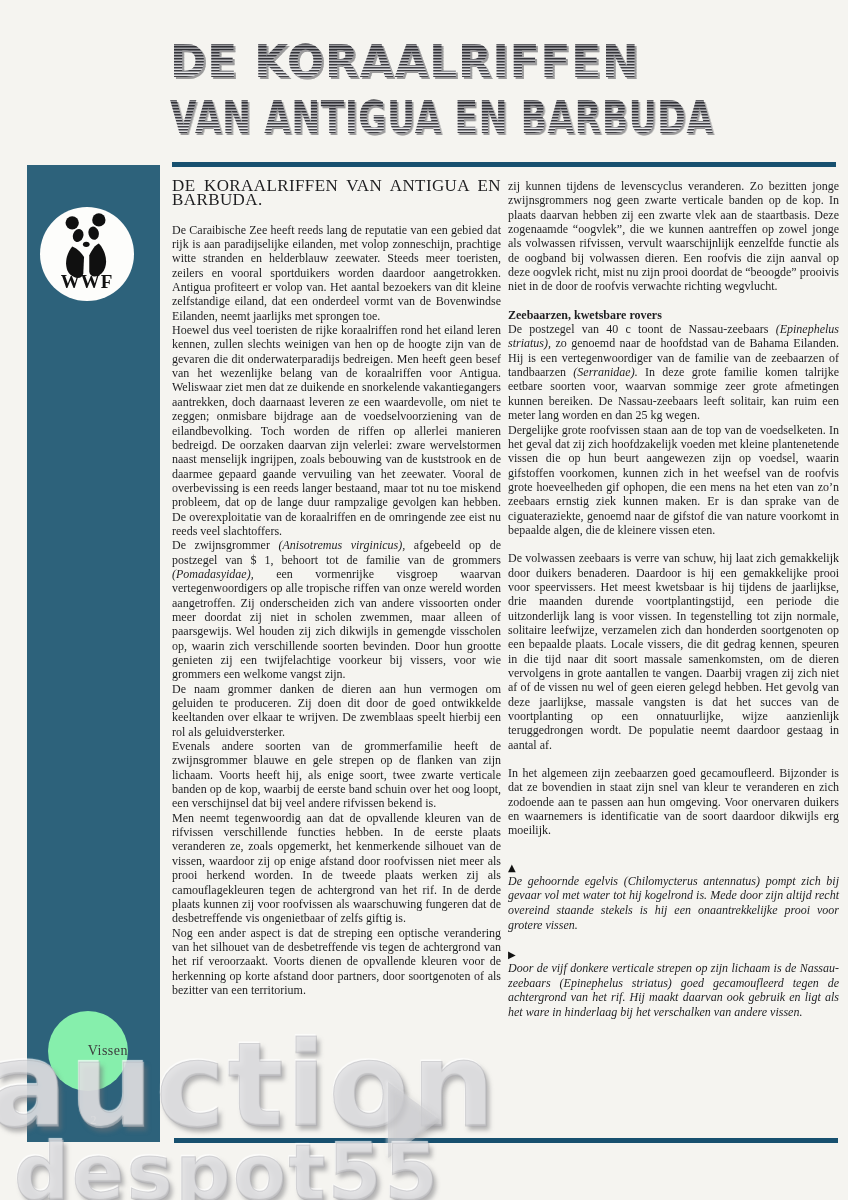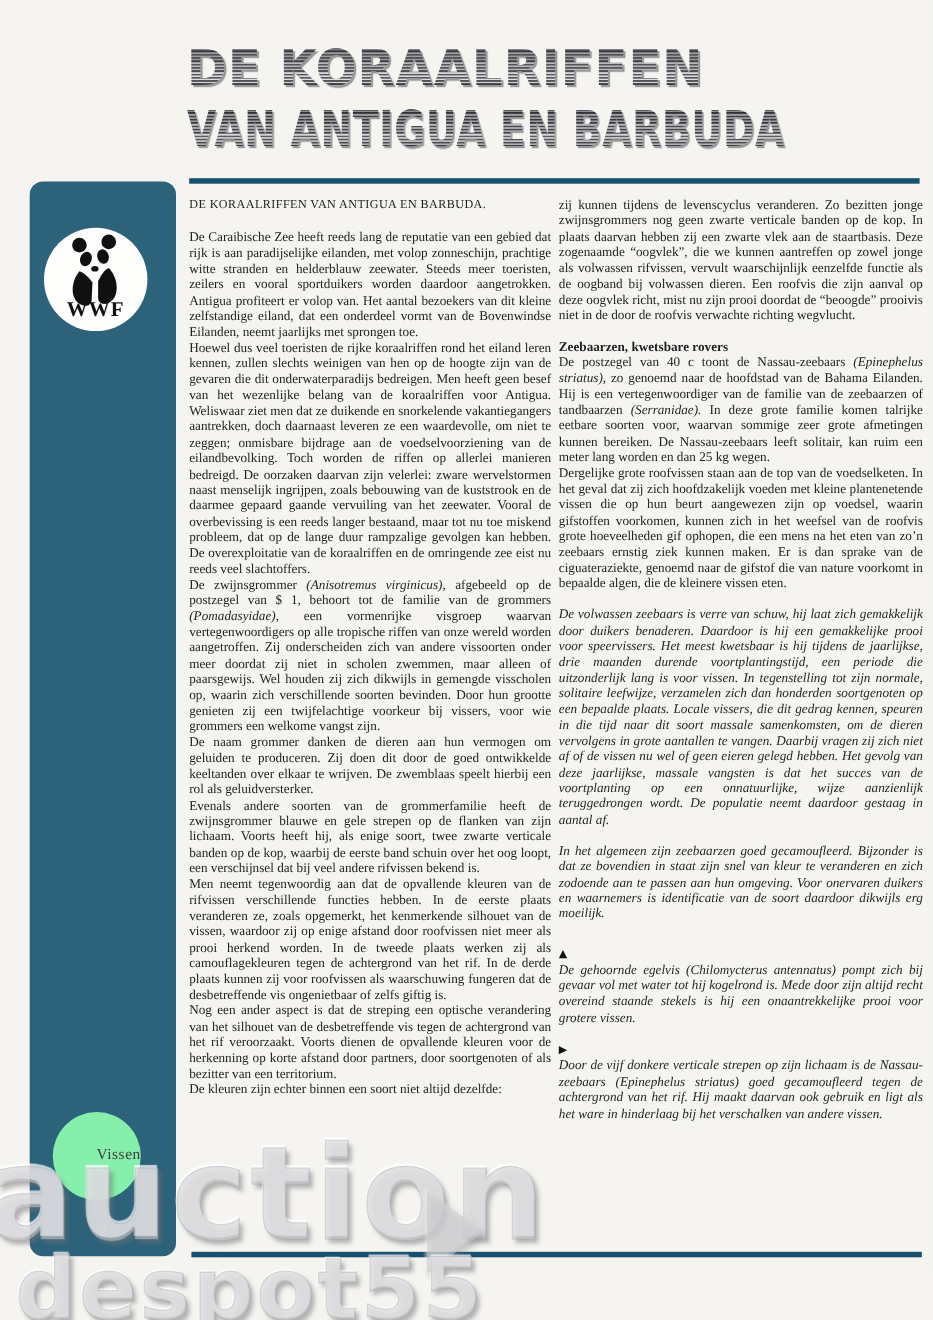--- a/index.html
+++ b/index.html
@@ -25,21 +25,21 @@
     filter:drop-shadow(2px 2px 0.5px rgba(80,80,86,0.55));
     transform-origin:left center;
   }
   .chrome.l1{transform:scaleX(0.97);}
   .chrome.l2{transform:scaleX(0.76);}
   
   .rule{position:absolute;background:#17506f;height:5px;}
   .rule-top{left:172px;top:162px;width:664px;}
   .rule-bottom{left:174px;top:1138px;width:664px;}
   
-  .sidebar{position:absolute;left:27px;top:165px;width:133px;height:977px;background:#2d627b;border-radius:12px;}
+  .sidebar{position:absolute;left:27px;top:165px;width:133px;height:977px;background:#2d627b;}
   .logo-circle{
     position:absolute;left:13px;top:42px;width:94px;height:94px;border-radius:50%;
     background:#fdfdfb;display:flex;align-items:flex-end;justify-content:center;
   }
   .logo-circle svg{position:absolute;left:10px;top:4px;}
   .wwf-text{
     font-family:"Liberation Serif",serif;font-weight:bold;font-size:19px;
     letter-spacing:1px;color:#111;margin-bottom:8px;
   }
   .species-circle{
@@ -53,24 +53,24 @@
   }
   
   .col{
     position:absolute;top:179px;width:329px;
     font-size:12px;line-height:14.35px;text-align:justify;color:#1e1e20;
   }
   .col-left{left:172px;}
   .col-right{left:508px;width:331px;}
   .col p{margin:0;}
   .col-heading{
-    font-size:11px;letter-spacing:0.4px;margin:0 0 15px 0;font-weight:normal;
+    font-size:17px;letter-spacing:0.4px;margin:0 0 15px 0;font-weight:normal;
   }
   .subhead{font-weight:bold;margin-top:14px !important;}
-  .sp-before{margin-top:14px !important;font-style:italic;}
+  .sp-before{margin-top:14px !important;}
   .caption{font-style:italic;line-height:14.6px;}
   .marker{font-family:"DejaVu Sans",sans-serif;font-size:10px;color:#111;line-height:12px;}
   .marker-1{margin-top:24px !important;}
   .marker-2{margin-top:17px !important;}
   .caption i, .col i{font-style:italic;}
   
   .wm{position:absolute;pointer-events:none;font-family:"DejaVu Sans",sans-serif;font-weight:bold;
       color:rgba(205,205,209,0.55);
       text-shadow:-1px -2px 1px rgba(255,255,255,0.75), 3px 4px 4px rgba(115,115,120,0.5);
       -webkit-text-stroke:1px rgba(160,160,165,0.35);
@@ -121,21 +121,20 @@
 
   <div class="col col-left">
     <h2 class="col-heading">DE KORAALRIFFEN VAN ANTIGUA EN BARBUDA.</h2>
     <p><span>De Caraibische Zee heeft reeds lang de reputatie van een gebied dat rijk is aan paradijselijke eilanden, met volop zonneschijn, prachtige witte stranden en helderblauw zeewater. Steeds meer toeristen, zeilers en vooral sportduikers worden daardoor aangetrokken. Antigua profiteert er volop van. Het aantal bezoekers van dit kleine zelfstandige eiland, dat een onderdeel vormt van de Bovenwindse Eilanden, neemt jaarlijks met sprongen toe.</span></p>
     <p><span>Hoewel dus veel toeristen de rijke koraalriffen rond het eiland leren kennen, zullen slechts weinigen van hen op de hoogte zijn van de gevaren die dit onderwaterparadijs bedreigen. Men heeft geen besef van het wezenlijke belang van de koraalriffen voor Antigua. Weliswaar ziet men dat ze duikende en snorkelende vakantiegangers aantrekken, doch daarnaast leveren ze een waardevolle, om niet te zeggen; onmisbare bijdrage aan de voedselvoorziening van de eilandbevolking. Toch worden de riffen op allerlei manieren bedreigd. De oorzaken daarvan zijn velerlei: zware wervelstormen naast menselijk ingrijpen, zoals bebouwing van de kuststrook en de daarmee gepaard gaande vervuiling van het zeewater. Vooral de overbevissing is een reeds langer bestaand, maar tot nu toe miskend probleem, dat op de lange duur rampzalige gevolgen kan hebben. De overexploitatie van de koraalriffen en de omringende zee eist nu reeds veel slachtoffers.</span></p>
     <p><span>De zwijnsgrommer </span><i>(Anisotremus virginicus),</i><span> afgebeeld op de postzegel van $ 1, behoort tot de familie van de grommers </span><i>(Pomadasyidae),</i><span> een vormenrijke visgroep waarvan vertegenwoordigers op alle tropische riffen van onze wereld worden aangetroffen. Zij onderscheiden zich van andere vissoorten onder meer doordat zij niet in scholen zwemmen, maar alleen of paarsgewijs. Wel houden zij zich dikwijls in gemengde visscholen op, waarin zich verschillende soorten bevinden. Door hun grootte genieten zij een twijfelachtige voorkeur bij vissers, voor wie grommers een welkome vangst zijn.</span></p>
     <p><span>De naam grommer danken de dieren aan hun vermogen om geluiden te produceren. Zij doen dit door de goed ontwikkelde keeltanden over elkaar te wrijven. De zwemblaas speelt hierbij een rol als geluidversterker.</span></p>
     <p><span>Evenals andere soorten van de grommerfamilie heeft de zwijnsgrommer blauwe en gele strepen op de flanken van zijn lichaam. Voorts heeft hij, als enige soort, twee zwarte verticale banden op de kop, waarbij de eerste band schuin over het oog loopt, een verschijnsel dat bij veel andere rifvissen bekend is.</span></p>
     <p><span>Men neemt tegenwoordig aan dat de opvallende kleuren van de rifvissen verschillende functies hebben. In de eerste plaats veranderen ze, zoals opgemerkt, het kenmerkende silhouet van de vissen, waardoor zij op enige afstand door roofvissen niet meer als prooi herkend worden. In de tweede plaats werken zij als camouflagekleuren tegen de achtergrond van het rif. In de derde plaats kunnen zij voor roofvissen als waarschuwing fungeren dat de desbetreffende vis ongenietbaar of zelfs giftig is.</span></p>
     <p><span>Nog een ander aspect is dat de streping een optische verandering van het silhouet van de desbetreffende vis tegen de achtergrond van het rif veroorzaakt. Voorts dienen de opvallende kleuren voor de herkenning op korte afstand door partners, door soortgenoten of als bezitter van een territorium.</span></p>
-    <p><span>De kleuren zijn echter binnen een soort niet altijd dezelfde:</span></p>
   </div>
 
   <div class="col col-right">
     <p><span>zij kunnen tijdens de levenscyclus veranderen. Zo bezitten jonge zwijnsgrommers nog geen zwarte verticale banden op de kop. In plaats daarvan hebben zij een zwarte vlek aan de staartbasis. Deze zogenaamde “oogvlek”, die we kunnen aantreffen op zowel jonge als volwassen rifvissen, vervult waarschijnlijk eenzelfde functie als de oogband bij volwassen dieren. Een roofvis die zijn aanval op deze oogvlek richt, mist nu zijn prooi doordat de “beoogde” prooivis niet in de door de roofvis verwachte richting wegvlucht.</span></p>
     <p class="subhead">Zeebaarzen, kwetsbare rovers</p>
     <p><span>De postzegel van 40 c toont de Nassau-zeebaars </span><i>(Epinephelus striatus),</i><span> zo genoemd naar de hoofdstad van de Bahama Eilanden. Hij is een vertegenwoordiger van de familie van de zeebaarzen of tandbaarzen </span><i>(Serranidae).</i><span> In deze grote familie komen talrijke eetbare soorten voor, waarvan sommige zeer grote afmetingen kunnen bereiken. De Nassau-zeebaars leeft solitair, kan ruim een meter lang worden en dan 25 kg wegen.</span></p>
     <p><span>Dergelijke grote roofvissen staan aan de top van de voedselketen. In het geval dat zij zich hoofdzakelijk voeden met kleine plantenetende vissen die op hun beurt aangewezen zijn op voedsel, waarin gifstoffen voorkomen, kunnen zich in het weefsel van de roofvis grote hoeveelheden gif ophopen, die een mens na het eten van zo’n zeebaars ernstig ziek kunnen maken. Er is dan sprake van de ciguateraziekte, genoemd naar de gifstof die van nature voorkomt in bepaalde algen, die de kleinere vissen eten.</span></p>
     <p class="sp-before"><span>De volwassen zeebaars is verre van schuw, hij laat zich gemakkelijk door duikers benaderen. Daardoor is hij een gemakkelijke prooi voor speervissers. Het meest kwetsbaar is hij tijdens de jaarlijkse, drie maanden durende voortplantingstijd, een periode die uitzonderlijk lang is voor vissen. In tegenstelling tot zijn normale, solitaire leefwijze, verzamelen zich dan honderden soortgenoten op een bepaalde plaats. Locale vissers, die dit gedrag kennen, speuren in die tijd naar dit soort massale samenkomsten, om de dieren vervolgens in grote aantallen te vangen. Daarbij vragen zij zich niet af of de vissen nu wel of geen eieren gelegd hebben. Het gevolg van deze jaarlijkse, massale vangsten is dat het succes van de voortplanting op een onnatuurlijke, wijze aanzienlijk teruggedrongen wordt. De populatie neemt daardoor gestaag in aantal af.</span></p>
     <p class="sp-before"><span>In het algemeen zijn zeebaarzen goed gecamoufleerd. Bijzonder is dat ze bovendien in staat zijn snel van kleur te veranderen en zich zodoende aan te passen aan hun omgeving. Voor onervaren duikers en waarnemers is identificatie van de soort daardoor dikwijls erg moeilijk.</span></p>
 

